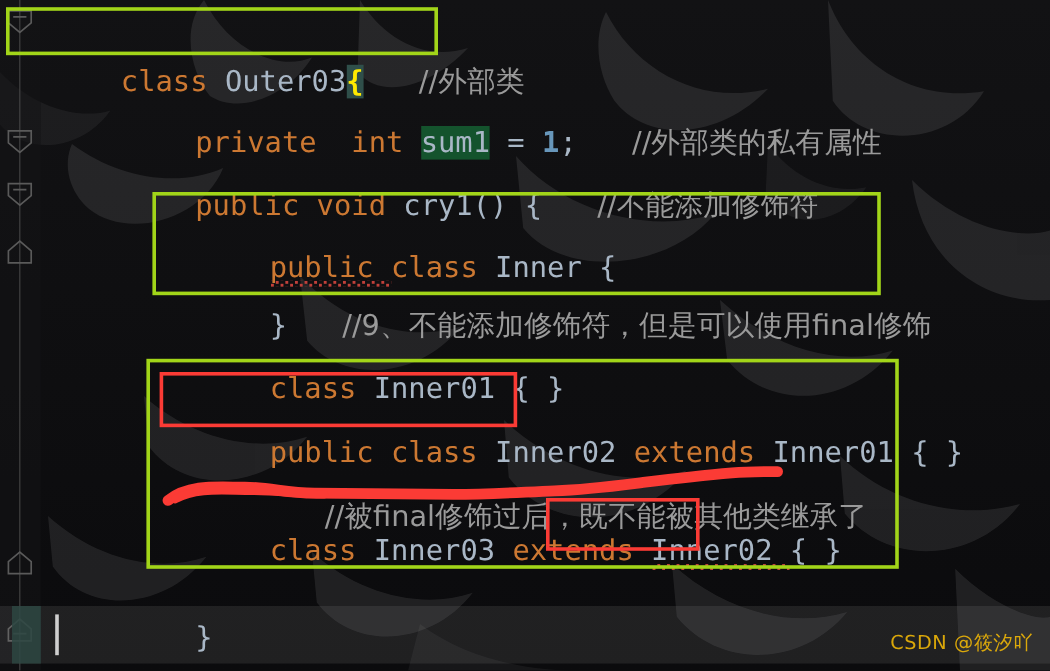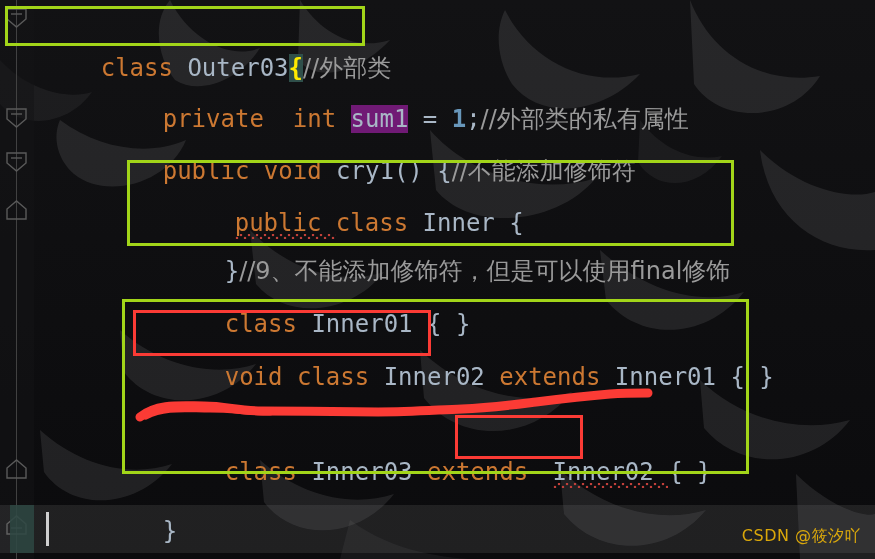--- a/index.html
+++ b/index.html
@@ -64,30 +64,29 @@
     white-space: pre;
     letter-spacing: 0px;
   }
   .line .ind { display: inline-block; }
 
   
   .kw   { color: #cc7832; font-weight: 400; }
   .id   { color: #a9b7c6; }
   .brc  { color: #a9b7c6; }
   .num  { color: #6897bb; font-weight: 700; }
-  .cmt  { color: #9a9a9a; }
+  .cmt  { color: #9a9a9a; margin-left: 46px; }
   .cmt-cjk { font-family: "DejaVu Sans", "Liberation Sans", sans-serif; }
   .op   { color: #a9b7c6; }
   .brace-hl { color: #ffea00; font-weight: 700; background: #2f4f4a; }
-  .ident-hl { background: #701a75; }
+  .ident-hl { background: #14532d; }
 
   .squiggle {
     position: relative;
     text-decoration: none;
-    margin-left: 10px;
   }
   .squiggle::after {
     content: "";
     position: absolute;
     left: 0; right: 0; bottom: -2px;
     height: 5px;
     background-image:
       radial-gradient(circle at 2px 4px, #c1403a 1.4px, transparent 1.6px),
       radial-gradient(circle at 6px 1px, #c1403a 1.4px, transparent 1.6px);
     background-size: 8px 5px;
@@ -245,25 +244,28 @@
 
     <div class="line" style="top:205px">
       <span class="ind" style="width:138px"></span><span class="brc">}</span><span class="cmt cmt-cjk">//9、不能添加修饰符，但是可以使用final修饰</span>
     </div>
 
     <div class="line" style="top:258px">
       <span class="ind" style="width:138px"></span><span class="kw">class </span><span class="id">Inner01 </span><span class="brc">{ }</span>
     </div>
 
     <div class="line" style="top:311px">
-      <span class="ind" style="width:138px"></span><span class="kw">void class </span><span class="id">Inner02 </span><span class="kw">extends </span><span class="id">Inner01 </span><span class="brc">{ }</span>
-    </div>
-
-
-    <div class="line" style="top:406px">
+      <span class="ind" style="width:138px"></span><span class="kw">public class </span><span class="id">Inner02 </span><span class="kw">extends </span><span class="id">Inner01 </span><span class="brc">{ }</span>
+    </div>
+
+    <div class="line" style="top:364px">
+      <span class="ind" style="width:138px"></span><span class="cmt cmt-cjk">//被final修饰过后，既不能被其他类继承了</span>
+    </div>
+
+    <div class="line" style="top:393px">
       <span class="ind" style="width:138px"></span><span class="kw">class </span><span class="id">Inner03 </span><span class="kw">extends </span><span class="id squiggle">Inner02 </span><span class="brc">{ }</span>
     </div>
 
     <div class="line" style="top:465px">
       <span class="ind" style="width:76px"></span><span class="brc">}</span>
     </div>
 
     <div class="line" style="top:506px">
       <span class="ind" style="width:14px"></span><span style="color:#ffea00;font-weight:700">}</span>
     </div>

